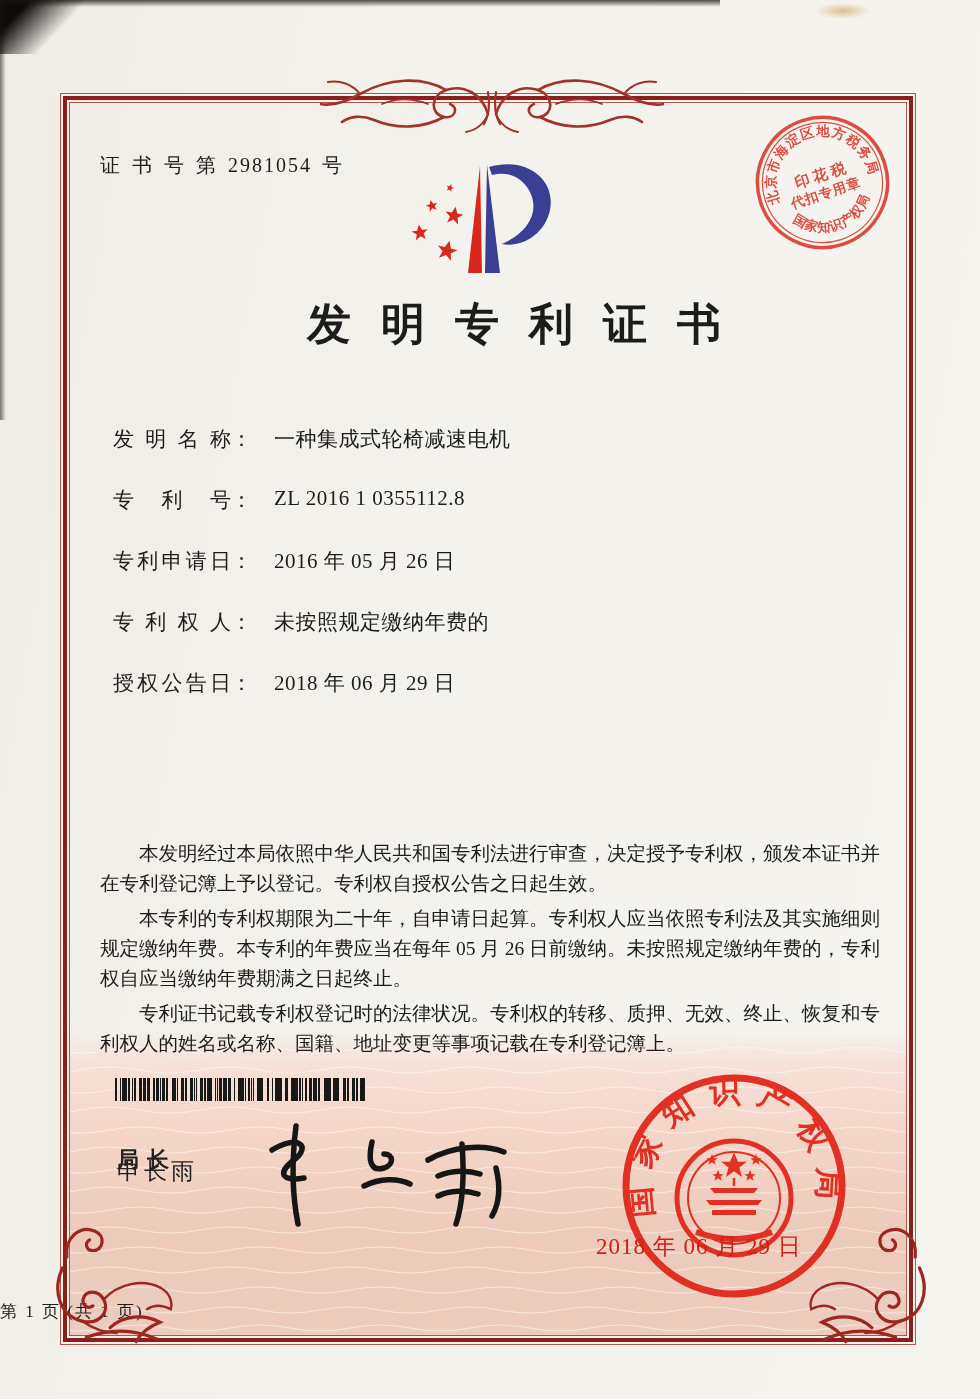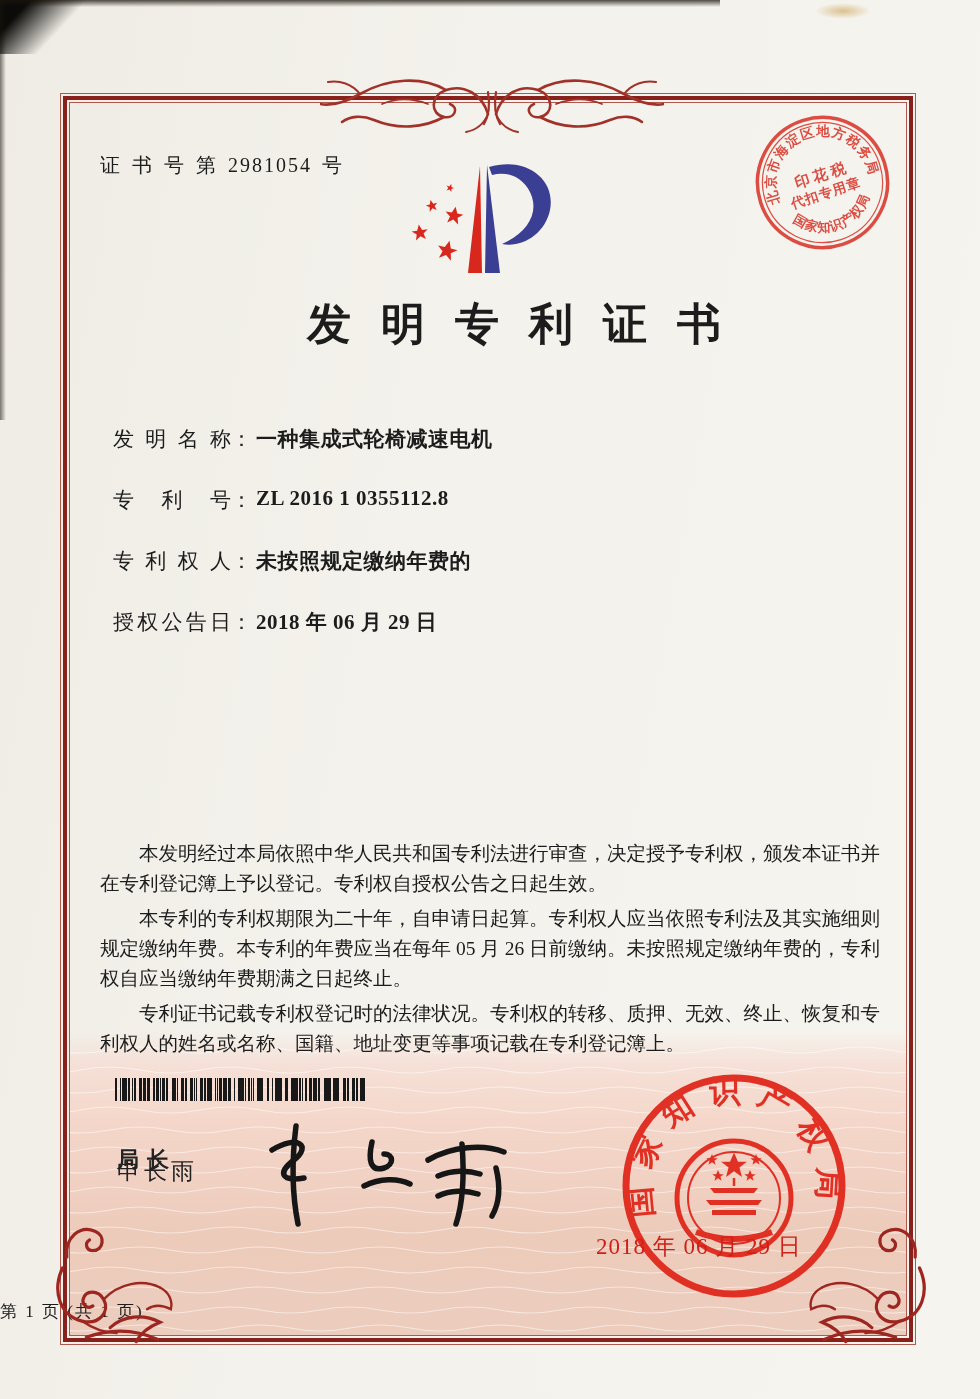--- a/index.html
+++ b/index.html
@@ -20,21 +20,21 @@
   .cert-no{position:absolute;left:100px;top:152px;font-size:20px;letter-spacing:2px;word-spacing:3px;z-index:4;}
   .logo{position:absolute;left:392px;top:150px;z-index:4;}
   .tax-stamp{position:absolute;left:750px;top:110px;z-index:4;opacity:.88;}
   .title{position:absolute;left:0;right:0;top:295px;text-align:center;font-size:44px;font-weight:bold;
          letter-spacing:30px;text-indent:30px;z-index:4;}
   
   .fields{position:absolute;left:113px;top:425px;width:767px;z-index:4;font-size:21px;}
   .frow{position:relative;height:28px;margin-bottom:33px;white-space:nowrap;}
   .flabel{display:inline-block;width:118px;text-align:justify;text-align-last:justify;-moz-text-align-last:justify;vertical-align:top;}
   .fcolon{display:inline-block;vertical-align:top;}
-  .fvalue{display:inline-block;margin-left:4px;vertical-align:top;letter-spacing:.5px;font-weight:bold;}
+  .fvalue{display:inline-block;margin-left:22px;vertical-align:top;letter-spacing:.5px;}
   .fgroup2{position:absolute;left:369px;top:0;}
   
   .paras{position:absolute;left:95px;top:834px;width:790px;z-index:4;font-size:19.5px;line-height:30px;
          text-align:justify;}
   .paras p{margin:5px;text-indent:2em;}
   
   .barcode{position:absolute;left:115px;top:1078px;width:250px;height:23px;z-index:4;
     background:
       repeating-linear-gradient(90deg,#181818 0 2px,transparent 2px 5px,#181818 5px 6px,transparent 6px 9px,#181818 9px 12px,transparent 12px 13px,#181818 13px 15px,transparent 15px 19px),
       repeating-linear-gradient(90deg,#181818 0 1px,transparent 1px 7px,#181818 7px 10px,transparent 10px 11px,#181818 11px 12px,transparent 12px 17px);}
@@ -174,20 +174,23 @@
   </svg>
 
   <div class="title">发明专利证书</div>
 
   <div class="fields">
     <div class="frow">
       <span class="flabel">发明名称</span><span class="fcolon">：</span><span class="fvalue">一种集成式轮椅减速电机</span>
     </div>
     <div class="frow">
       <span class="flabel">专利号</span><span class="fcolon">：</span><span class="fvalue">ZL 2016 1 0355112.8</span>
+    </div>
+    <div class="frow">
+      <span class="flabel">专利申请日</span><span class="fcolon">：</span><span class="fvalue">2016 年 05 月 26 日</span>
     </div>
     <div class="frow">
       <span class="flabel">专利权人</span><span class="fcolon">：</span><span class="fvalue">未按照规定缴纳年费的</span>
     </div>
     <div class="frow">
       <span class="flabel">授权公告日</span><span class="fcolon">：</span><span class="fvalue">2018 年 06 月 29 日</span>
     </div>
   </div>
 
   <div class="paras">

